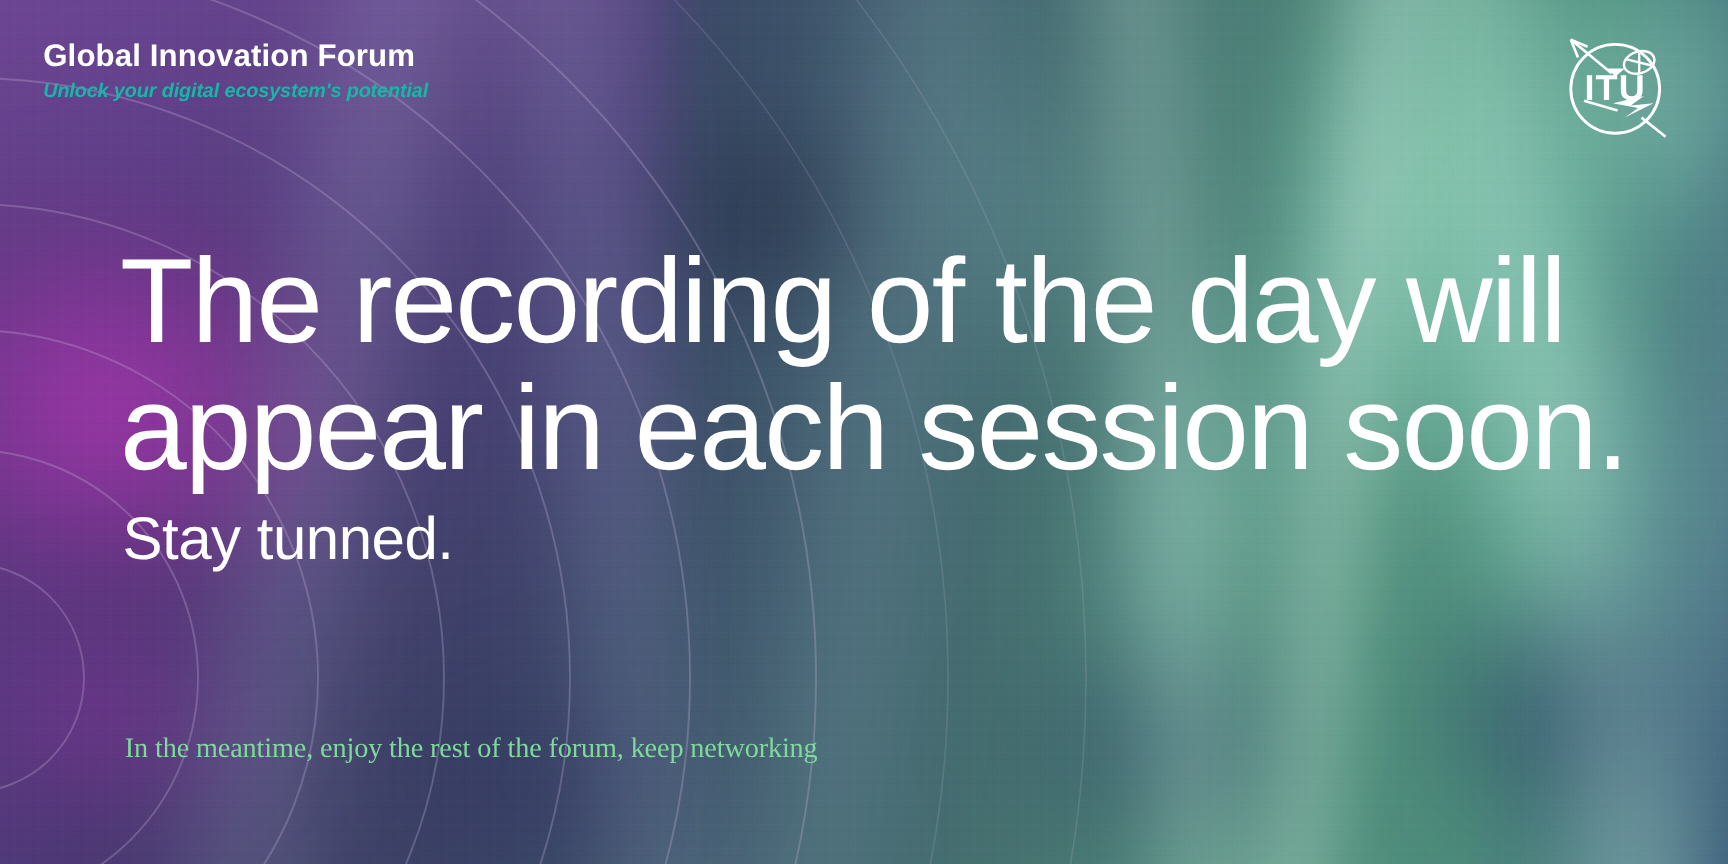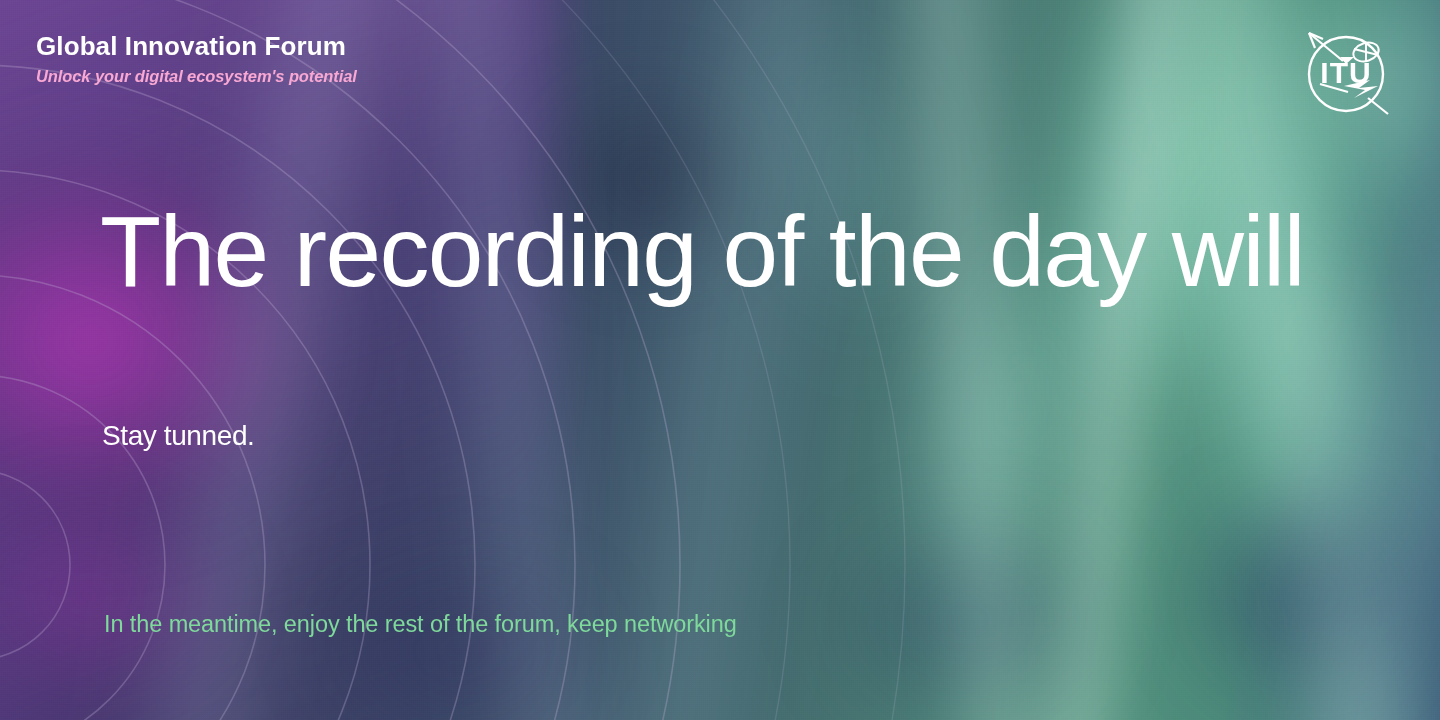--- a/index.html
+++ b/index.html
@@ -130,49 +130,49 @@
   
   .content { position:absolute; inset:0; }
 
   .brand { position:absolute; left:36px; top:32px; }
   .brand-title {
     color:#ffffff; font-size:26px; font-weight:600; letter-spacing:0.1px;
     line-height:1.15; white-space:nowrap;
   }
   .brand-tagline {
     margin-top:5px;
-    color:#f9a8d4; font-size:16.5px; font-weight:700; font-style:italic;
+    color:#14b8a6; font-size:16.5px; font-weight:700; font-style:italic;
     letter-spacing:-0.1px; white-space:nowrap;
   }
 
   .itu-logo { position:absolute; right:44px; top:24px; width:100px; height:100px; }
   .itu-logo svg { display:block; width:100px; height:100px; }
 
   .headline {
     position:absolute; left:100px; top:198px;
     width:1240px;
     color:#ffffff;
     font-size:100px; font-weight:300;
     line-height:1.06;
     letter-spacing:-1.6px;
   }
   .headline .ln { display:block; white-space:nowrap; }
 
   .subhead {
     position:absolute; left:102px; top:420px;
-    color:#ffffff; font-size:28px; font-weight:500; letter-spacing:-0.4px;
+    color:#ffffff; font-size:50px; font-weight:500; letter-spacing:-0.4px;
     white-space:nowrap;
   }
 
   .body-note {
     position:absolute; left:104px; top:608px;
     color:#7ed99b; font-size:23.5px; font-weight:500;
     line-height:1.40; letter-spacing:-0.1px;
   }
-  .body-note .ln { display:block; white-space:nowrap; }
+  .body-note .ln { display:block; white-space:nowrap;font-family:Liberation Serif, serif; }
 </style>
 </head>
 <body>
 
 <div id="slide">
 
   <div class="bg-base"></div>
   <div class="bg-violet"></div>
   <div class="bg-magenta"></div>
   <div class="bg-magenta2"></div>
@@ -245,20 +245,21 @@
         <path d="M48 62 L74 56 L63 64 L82 62 L58 74 L69 66 Z" fill="#ffffff"></path>
         <line x1="24" y1="60" x2="52" y2="68" stroke="#ffffff" stroke-width="2.2"></line>
         <line x1="72" y1="74" x2="92" y2="90" stroke="#ffffff" stroke-width="2.2"></line>
 
         <text x="50" y="59" text-anchor="middle" font-family="'Liberation Sans', sans-serif" font-size="30" font-weight="700" fill="#ffffff" letter-spacing="1">ITU</text>
       </svg>
     </div>
 
     <div class="headline">
       <span class="ln">The recording of the day will</span>
+      <span class="ln">appear in each session soon.</span>
     </div>
 
     <div class="subhead">Stay tunned.</div>
 
     <div class="body-note">
       <span class="ln">In the meantime, enjoy the rest of the forum, keep networking</span>
     </div>
 
   </div>
 </div>

